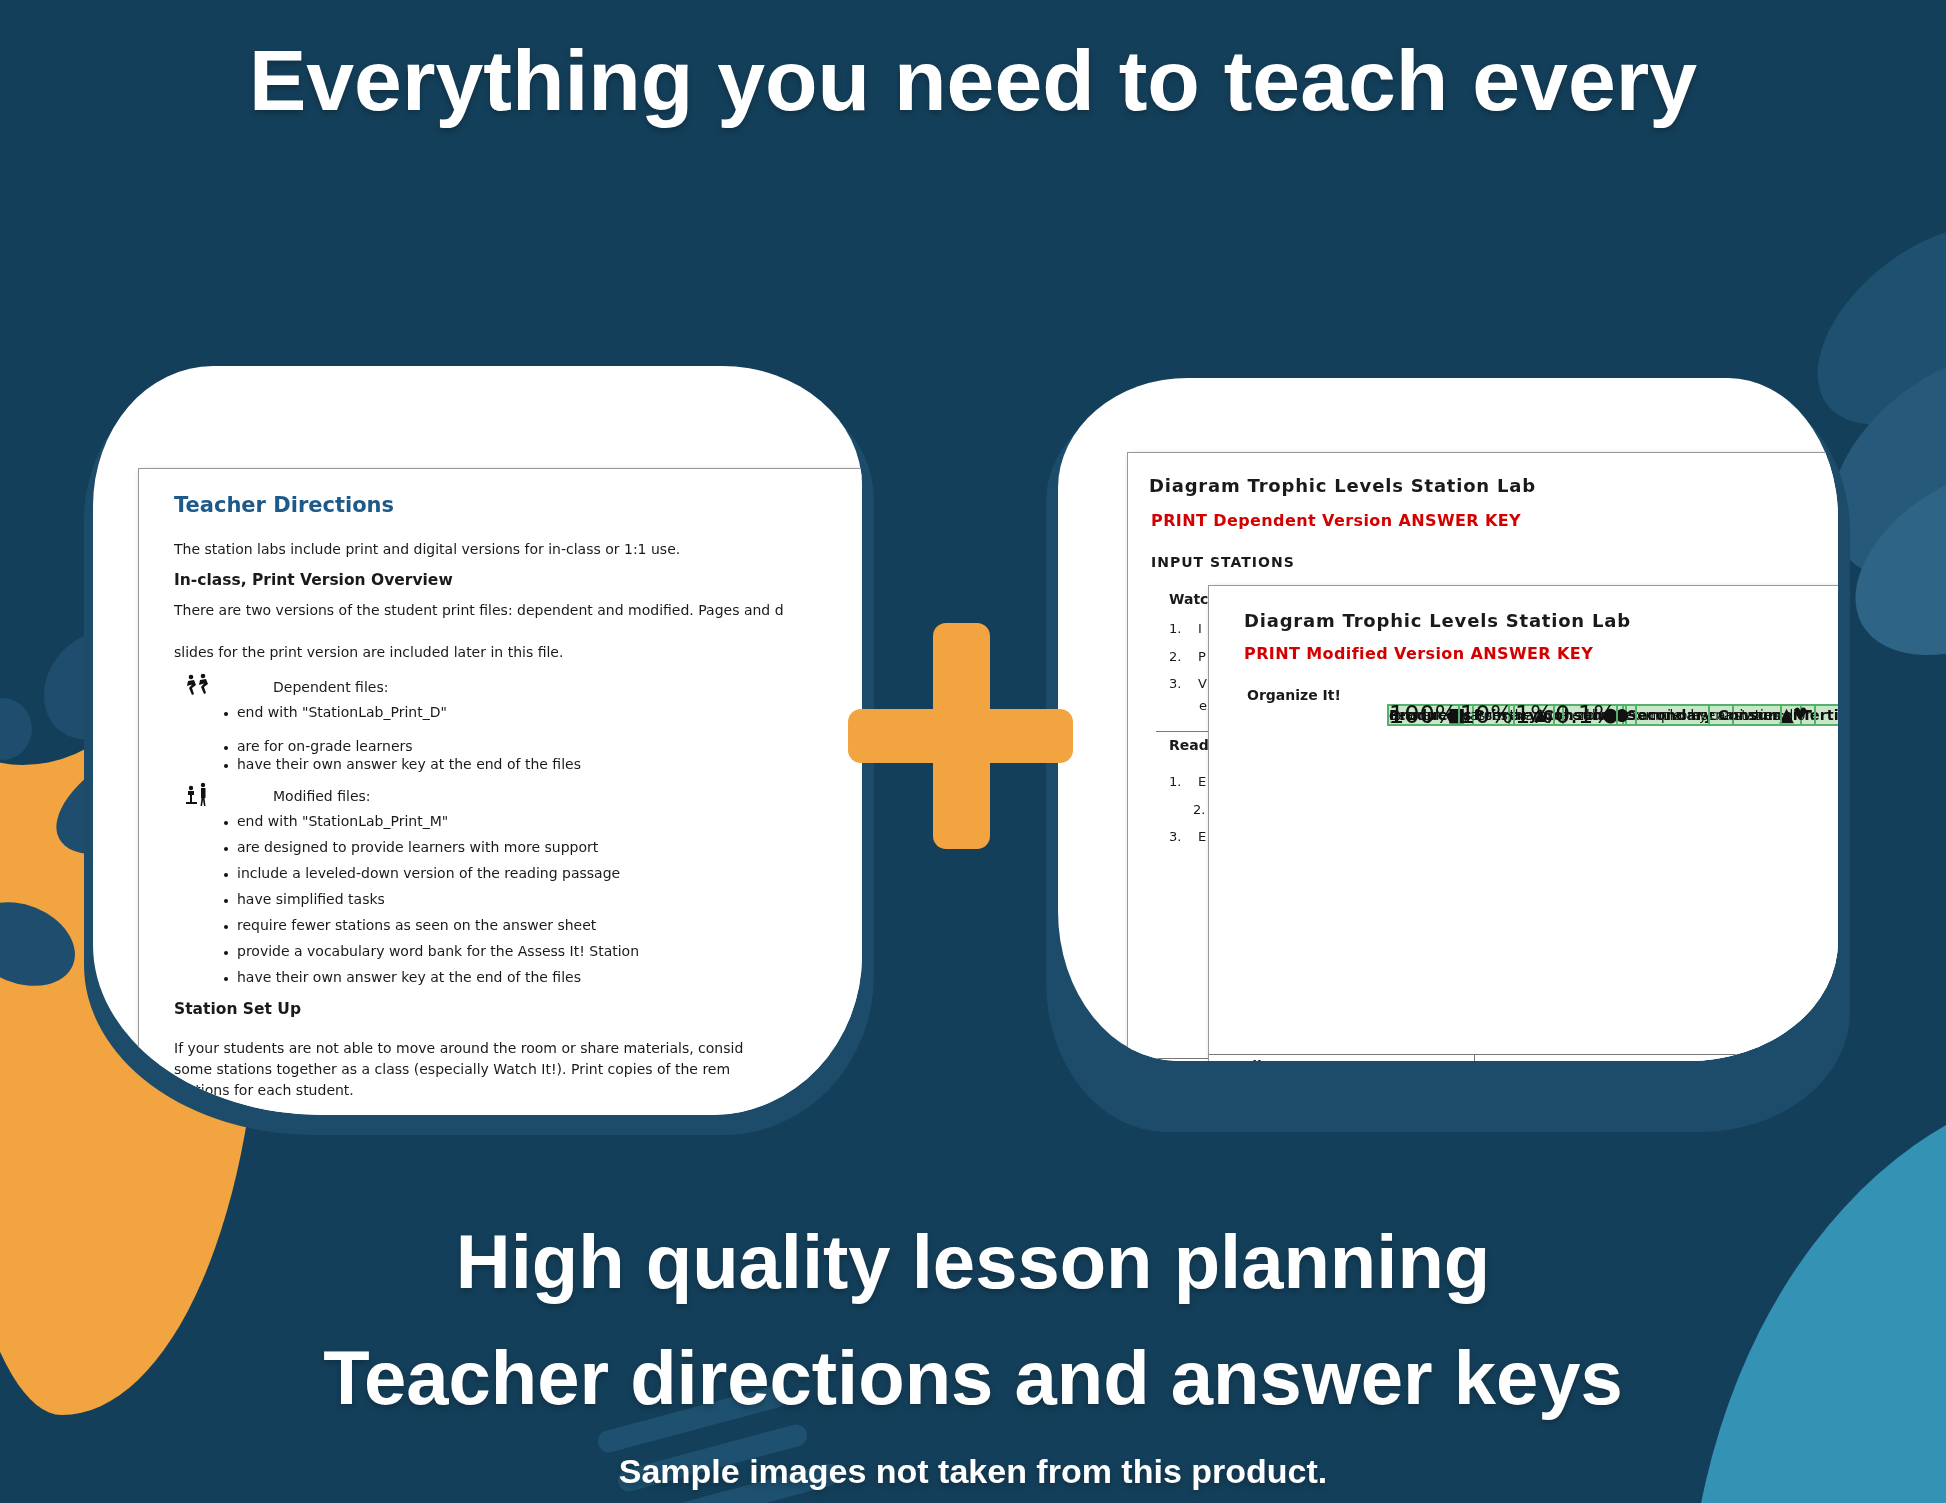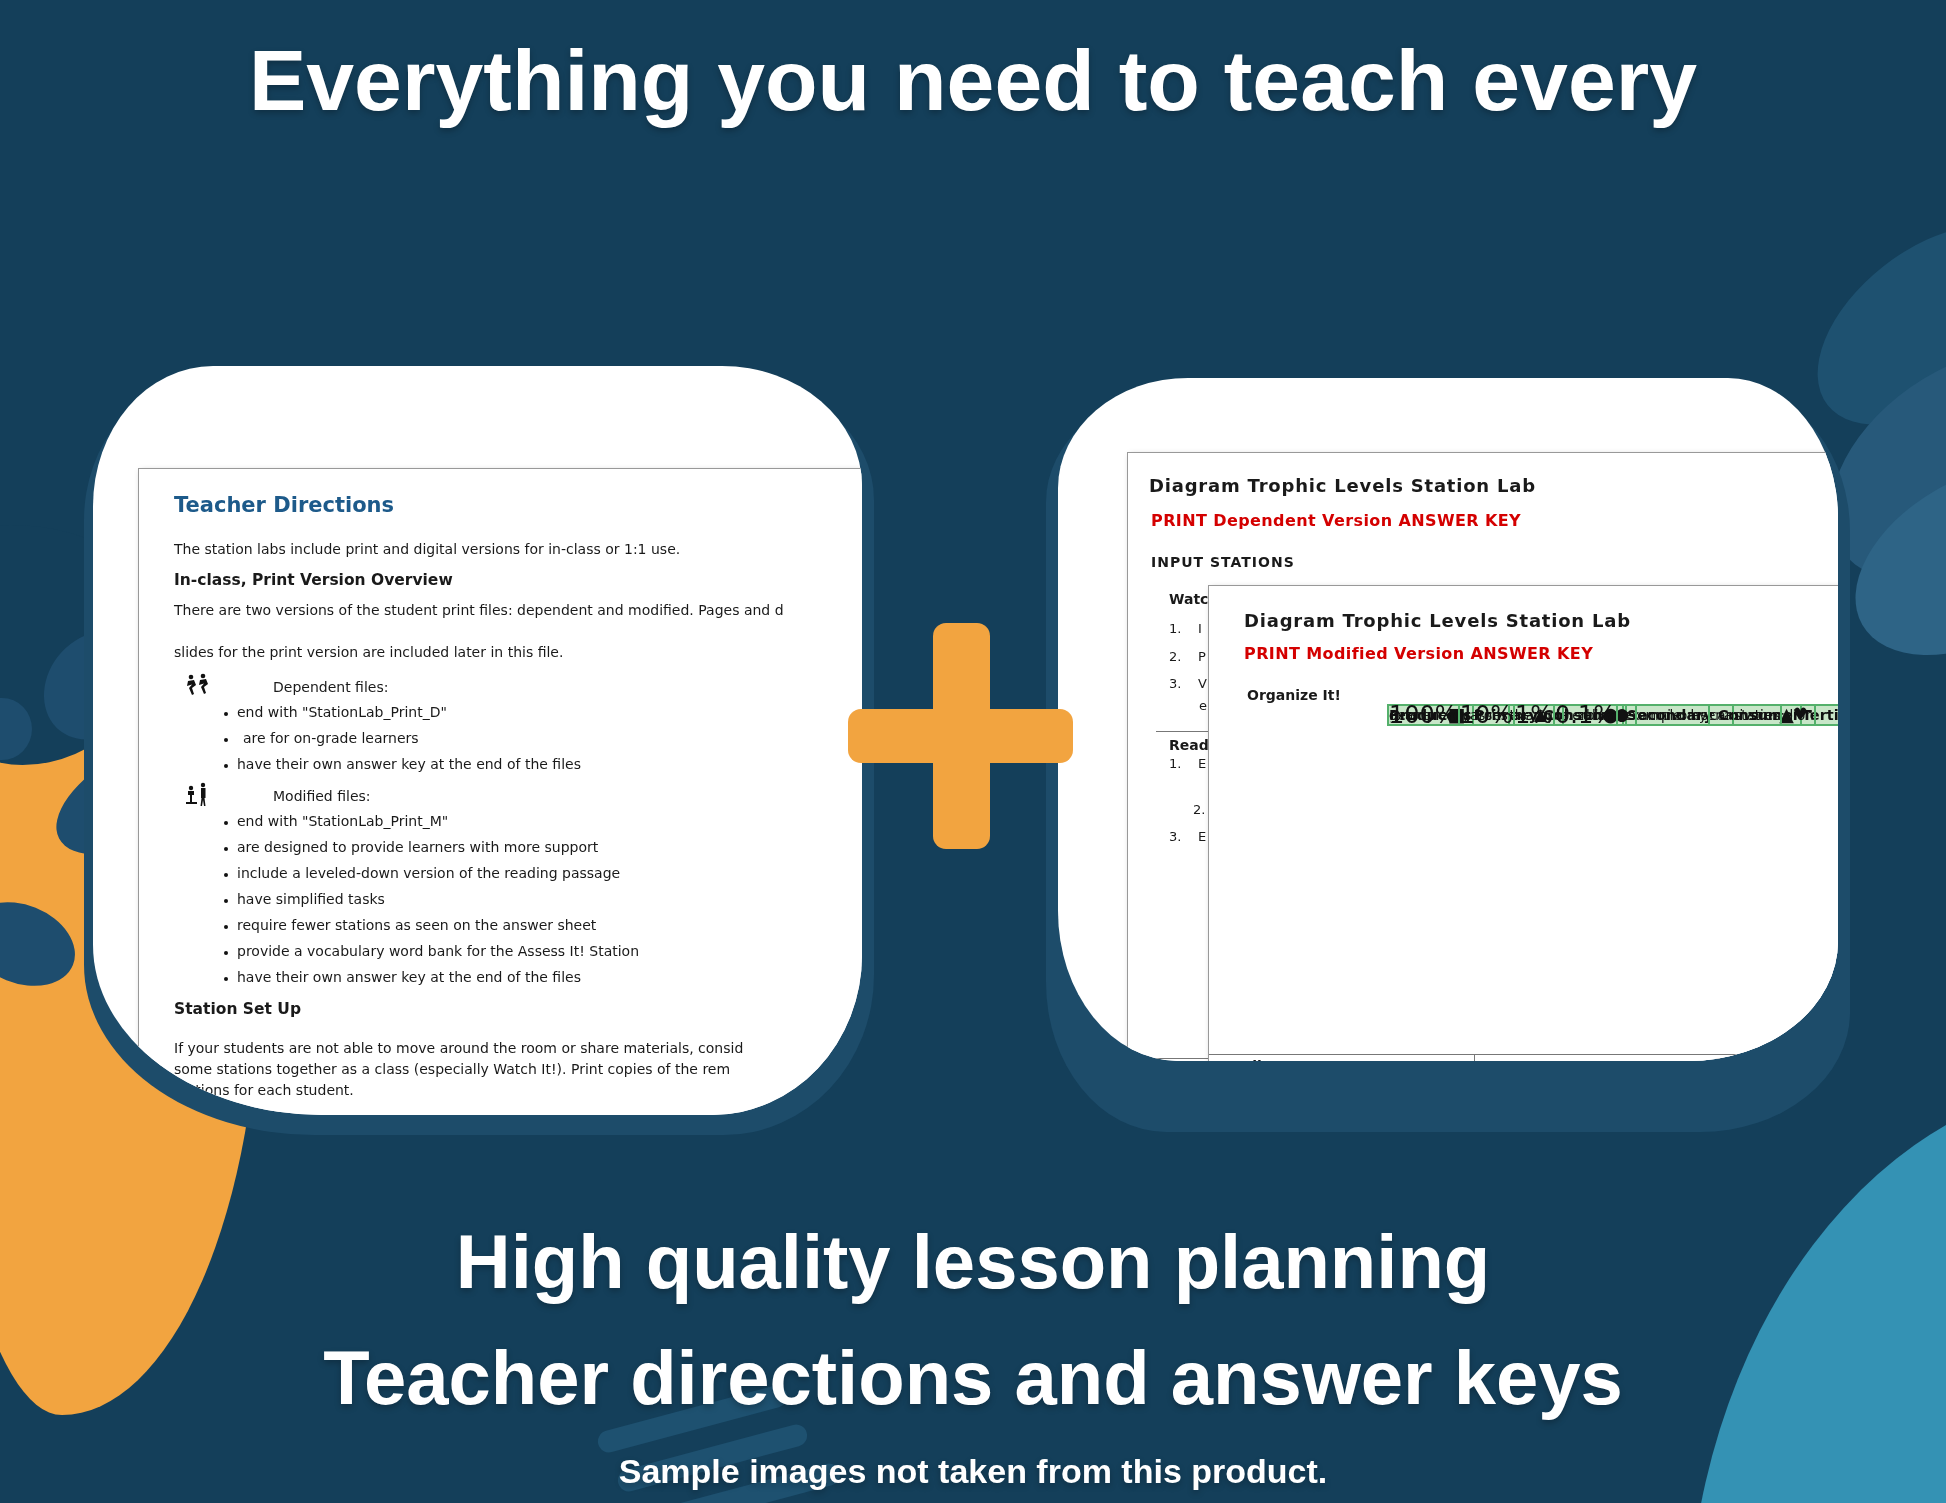--- a/index.html
+++ b/index.html
@@ -140,21 +140,21 @@
           <circle cx="19" cy="4" r="2.3"></circle>
           <path d="M16 8 L22 7 L24 12 L20 15 L22 21 L20 22 L17 15 L20 11.5 L15 13 Z"></path>
         </g>
       </svg>
     </span>
     <div class="doc-p" style="left:134px;top:208px;">Dependent files:</div>
     <div class="bullet" style="left:85px;top:235px;">
       <span class="dot"></span>
       <span class="btxt">end with "StationLab_Print_D"</span>
       </div>
-    <div class="bullet" style="left:85px;top:261px;gap:6px;">
+    <div class="bullet" style="left:85px;top:269px;">
       <span class="dot"></span>
       <span class="btxt">are for on-grade learners</span>
       </div>
     <div class="bullet" style="left:85px;top:287px;">
       <span class="dot"></span>
       <span class="btxt">have their own answer key at the end of the files</span>
       </div>
 
     <span style="left:45px;top:312px;">
       <svg width="26" height="26" viewBox="0 0 26 26" style="position:static;">
@@ -214,21 +214,21 @@
     <div class="doc-title" style="left:21px;top:22px;">Diagram Trophic Levels Station Lab</div>
     <div class="doc-red" style="left:23px;top:58px;">PRINT Dependent Version ANSWER KEY</div>
     <div class="doc-sec" style="left:23px;top:101px;">INPUT STATIONS</div>
     <div class="doc-sub" style="left:41px;top:138px;">Watc</div>
     <div class="doc-li" style="left:41px;top:168px;white-space:pre;">1.    I</div>
     <div class="doc-li" style="left:41px;top:196px;white-space:pre;">2.    P</div>
     <div class="doc-li" style="left:41px;top:223px;white-space:pre;">3.    V</div>
     <div class="doc-li" style="left:71px;top:245px;">e</div>
     <div class="hr" style="left:28px;top:278px;width:690px;"></div>
     <div class="doc-sub" style="left:41px;top:284px;">Read</div>
-    <div class="doc-li" style="left:41px;top:303px;white-space:pre;">1.    E</div>
+    <div class="doc-li" style="left:41px;top:321px;white-space:pre;">1.    E</div>
     <div class="doc-li" style="left:41px;top:349px;white-space:pre;margin-left:24px;">2.    A</div>
     <div class="doc-li" style="left:41px;top:376px;white-space:pre;">3.    E</div>
     <div class="hr" style="left:28px;top:605px;width:690px;"></div>
     <div class="doc-sub" style="left:36px;top:611px;">Explo</div>
   </div>
 
   <div class="page page-front">
     <div class="doc-title" style="left:35px;top:24px;">Diagram Trophic Levels Station Lab</div>
     <div class="doc-red" style="left:35px;top:58px;">PRINT Modified Version ANSWER KEY</div>
     <div class="doc-sub" style="left:38px;top:101px;">Organize It!</div>

